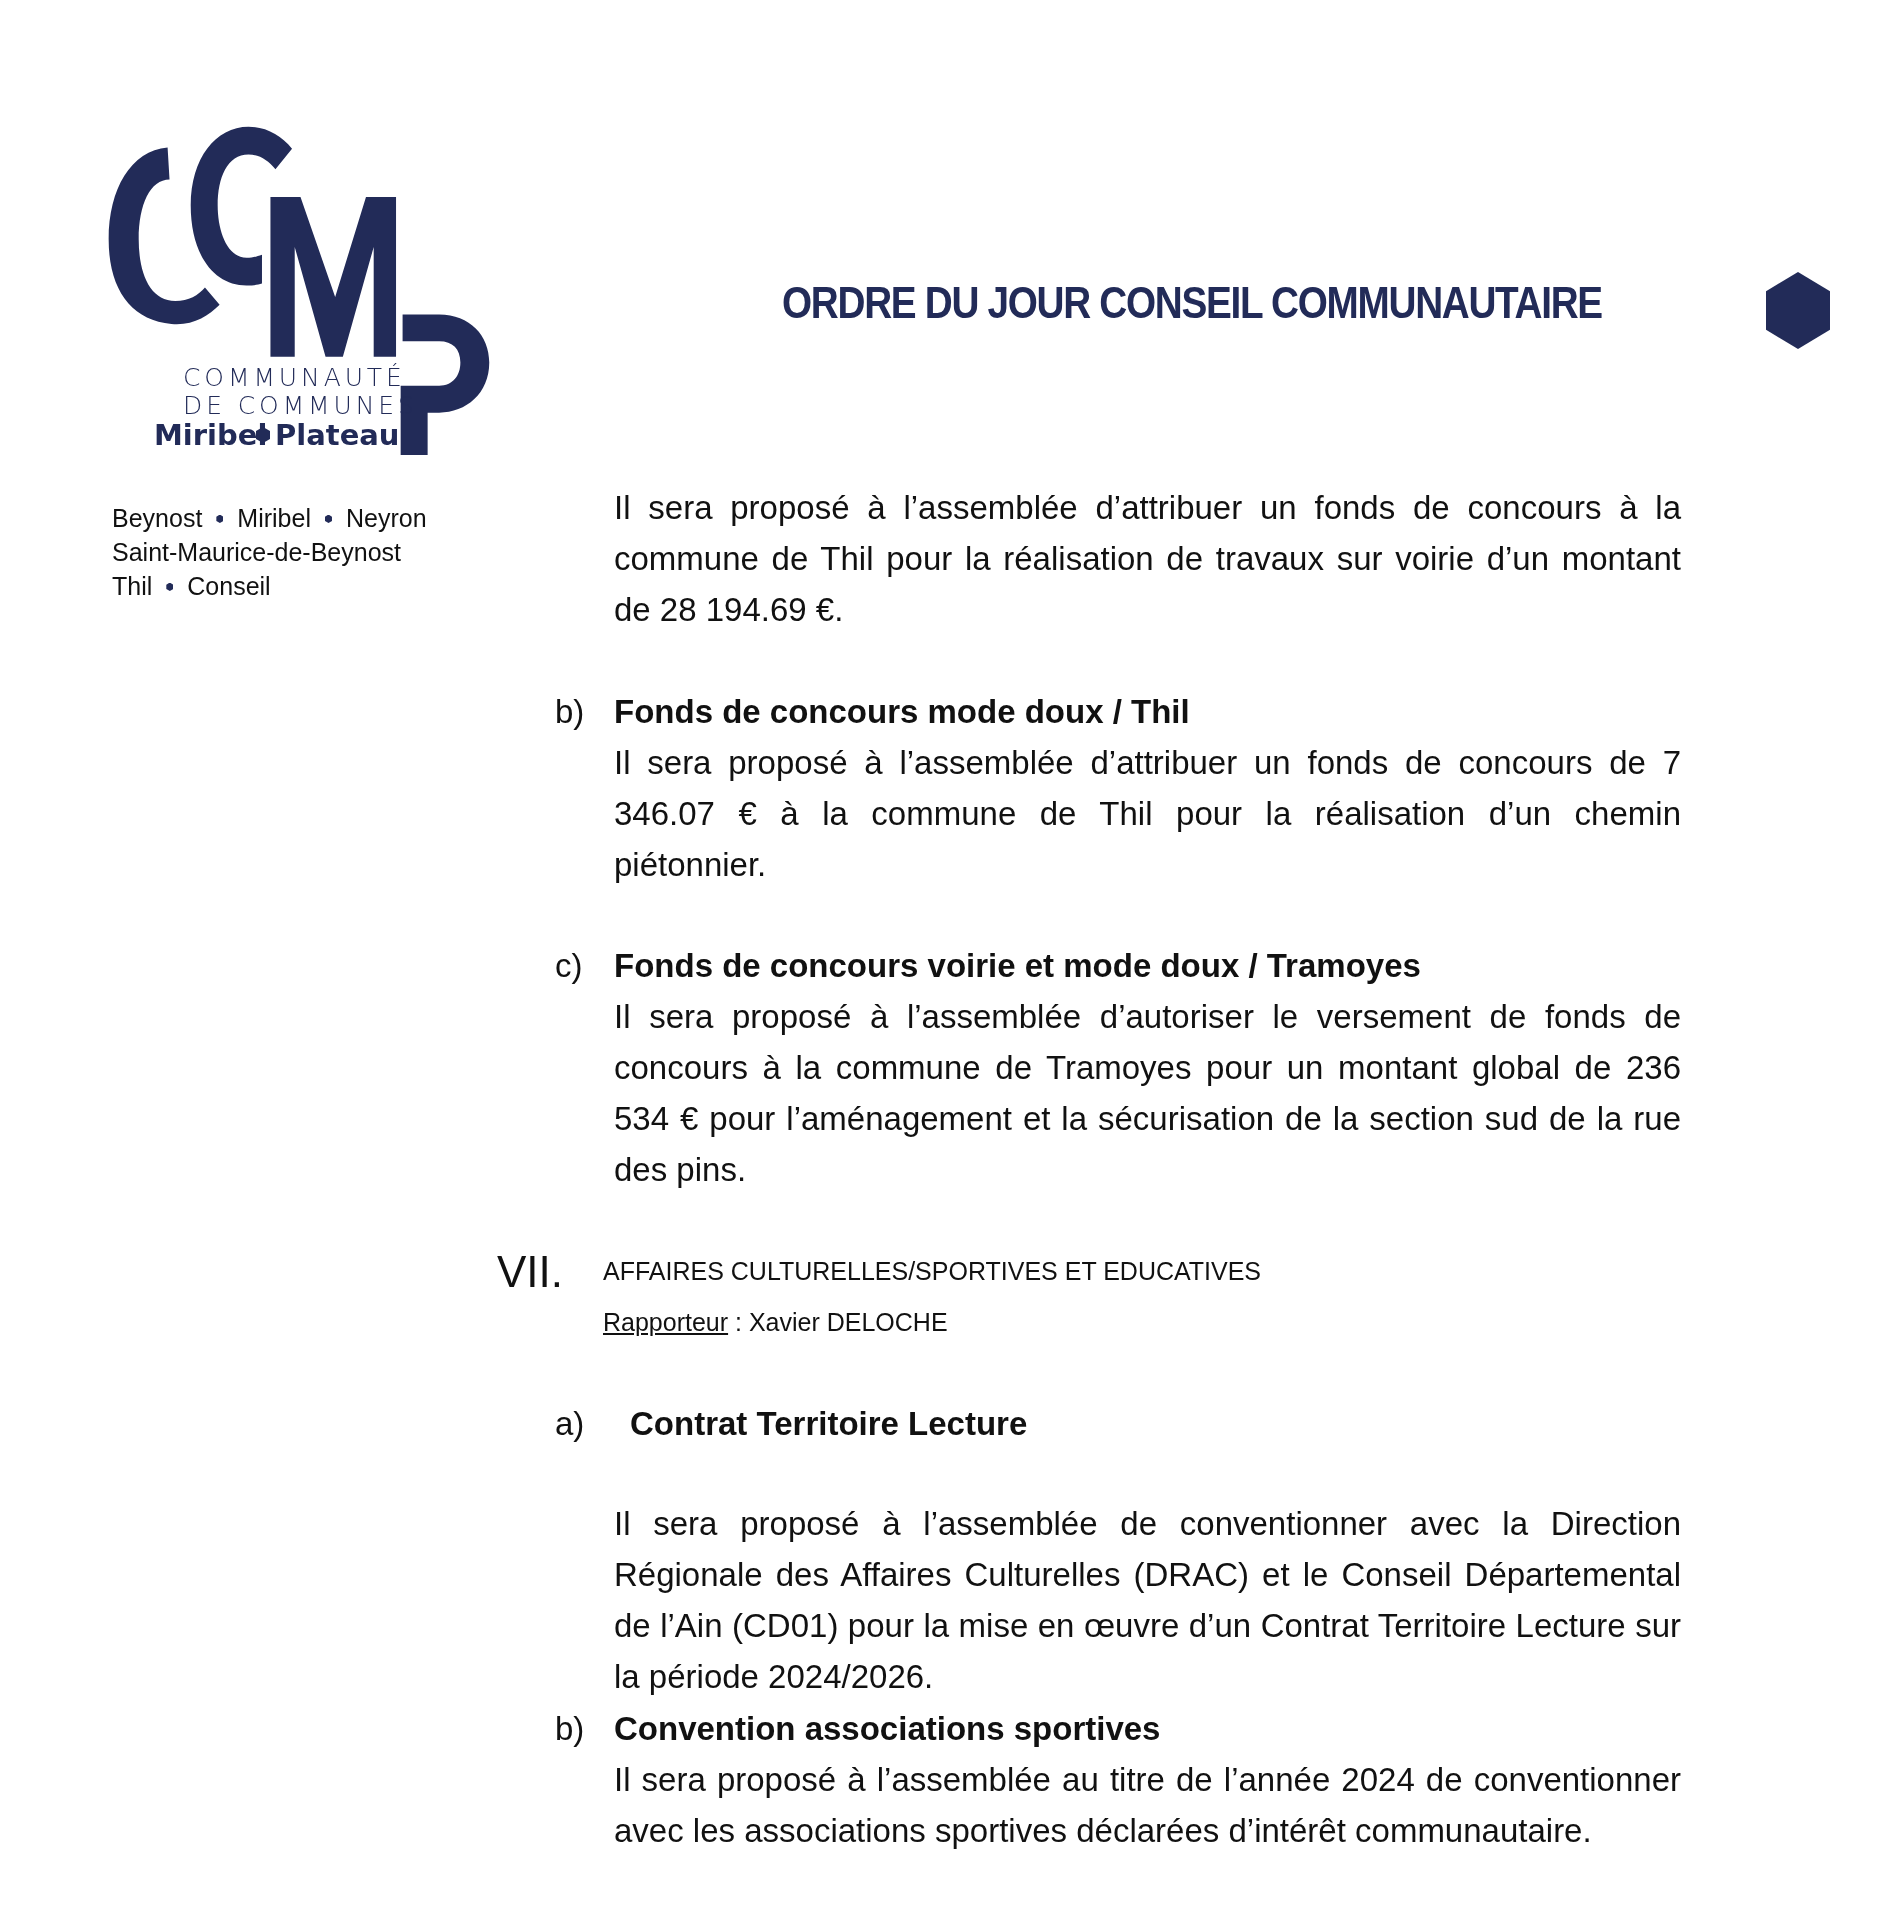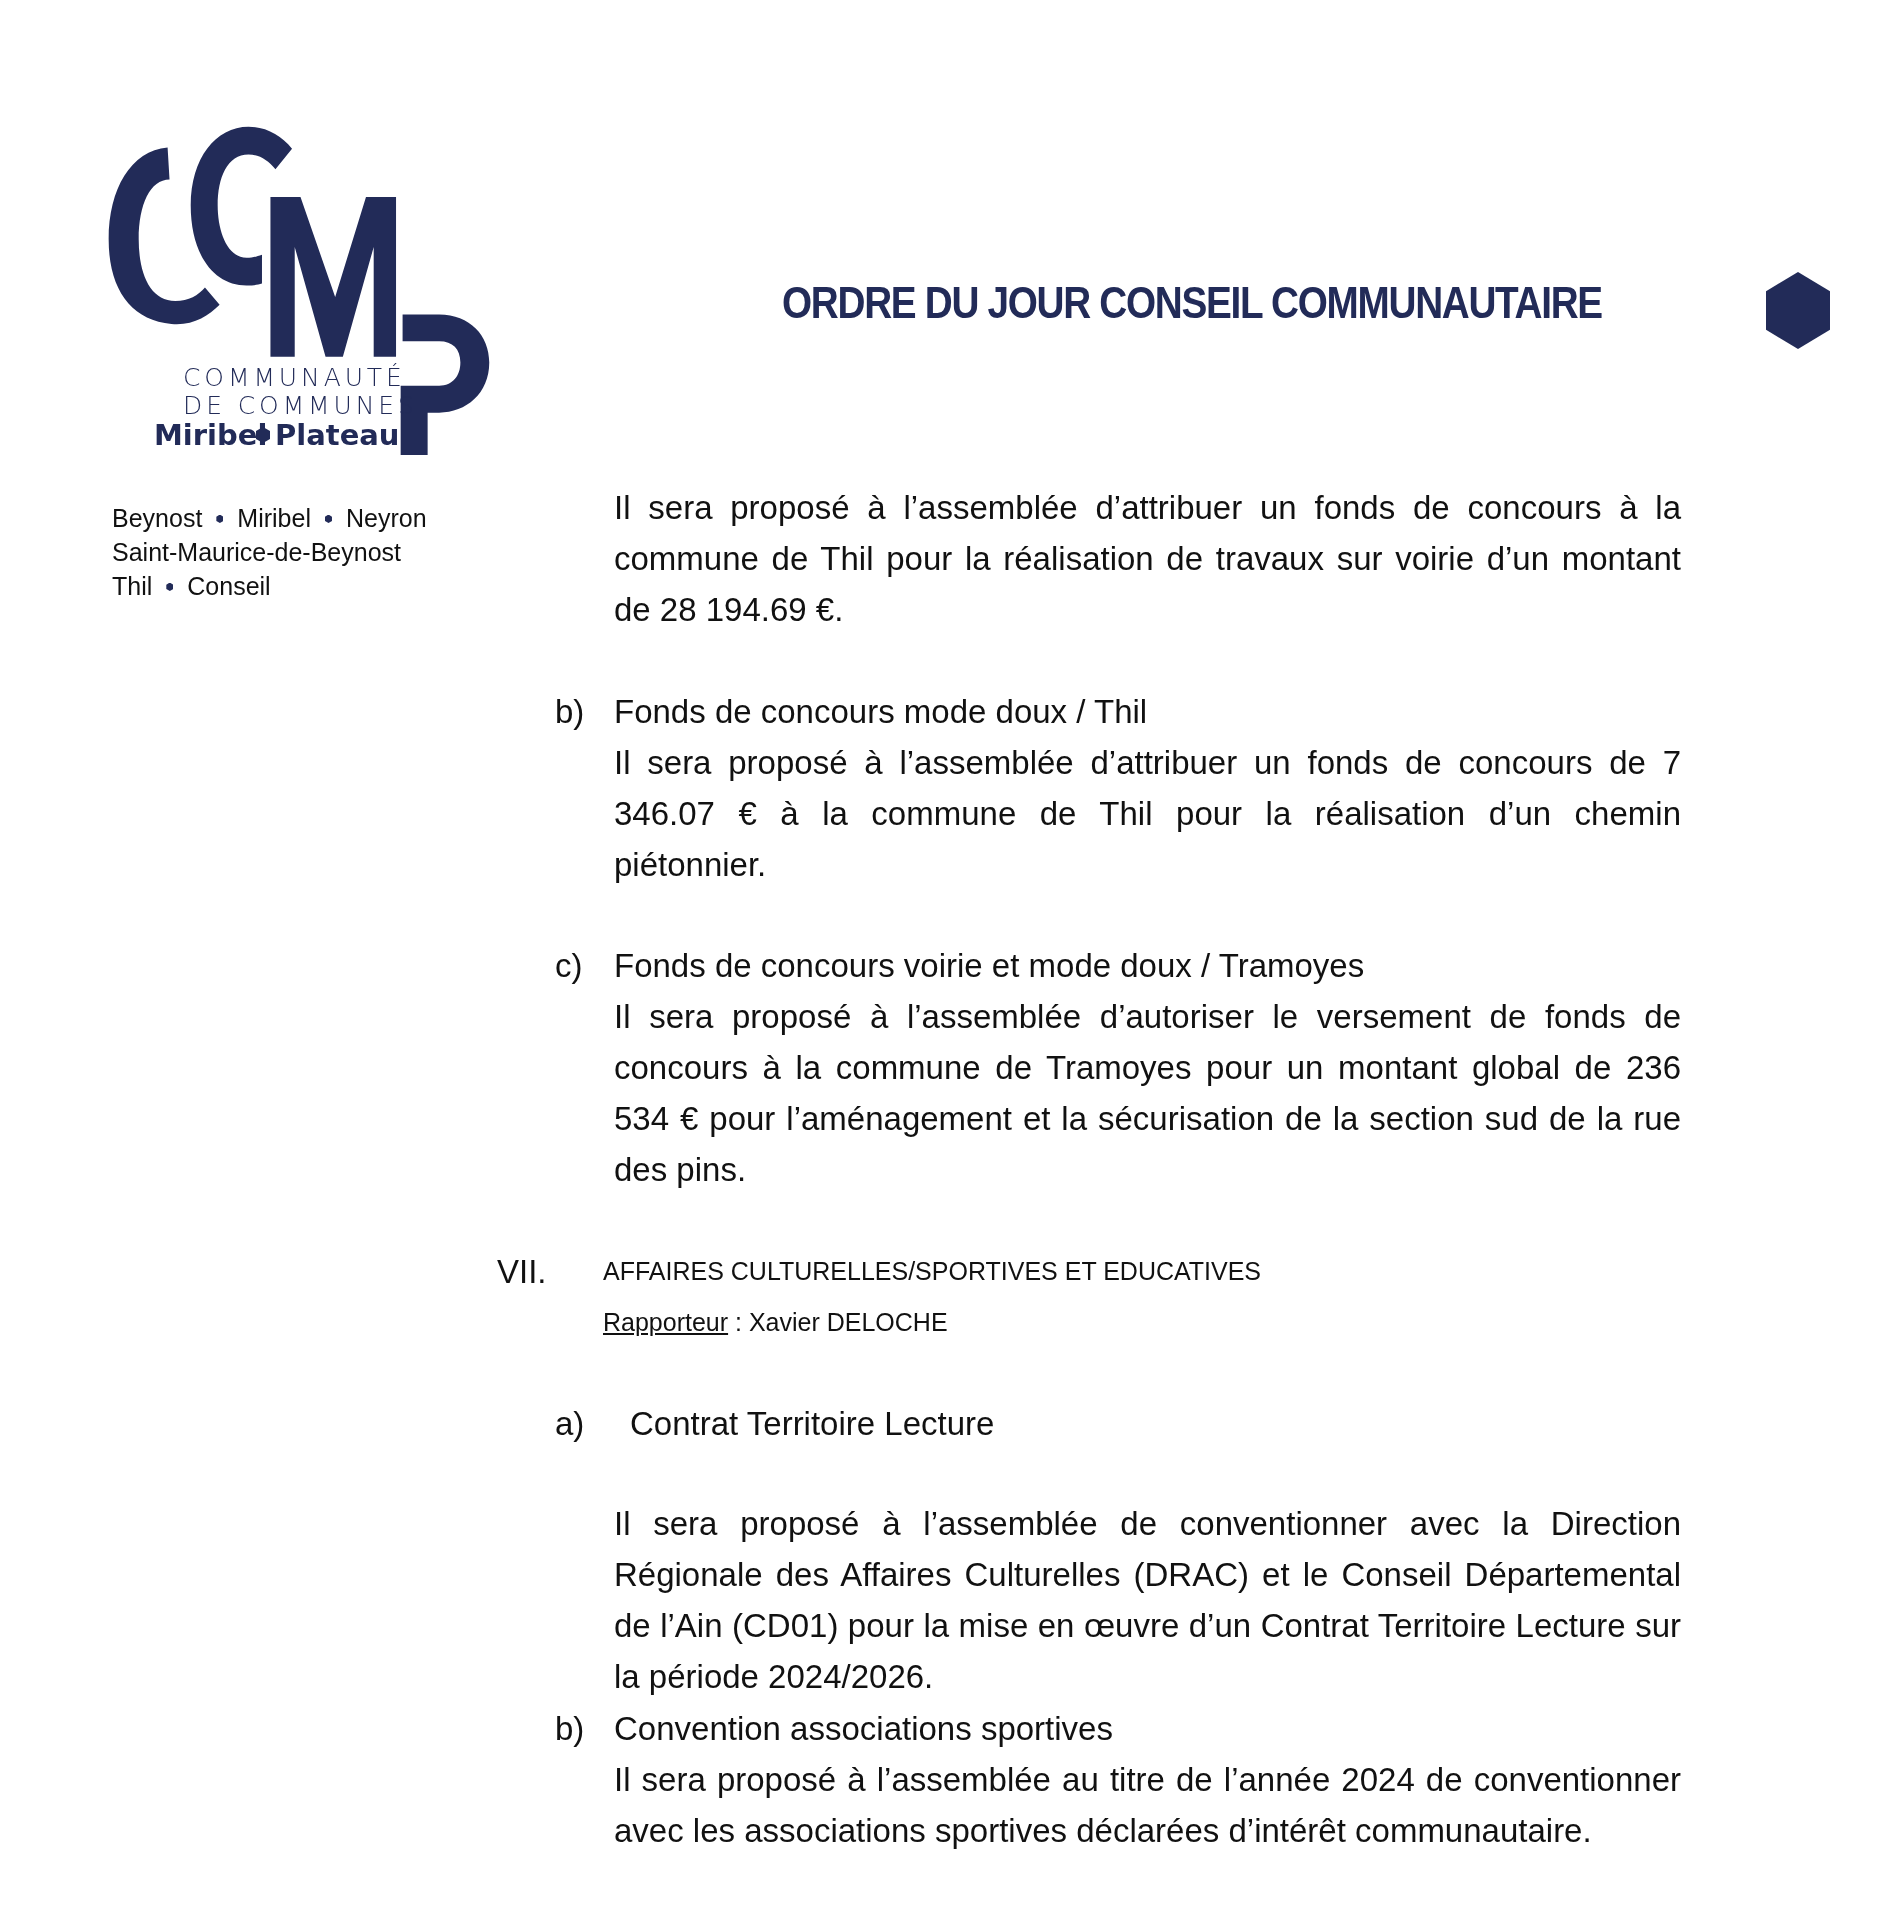--- a/index.html
+++ b/index.html
@@ -21,23 +21,23 @@
 
     
     #doc-title { left: 782px; top: 277px; font-size: 45px; font-weight: bold; color: #222b58;
                  letter-spacing: -1.5px; transform: scaleX(0.86); transform-origin: left center; white-space: nowrap; }
     #title-hex { left: 1766px; top: 272px; width: 64px; height: 77px; background: #222b58;
                  clip-path: polygon(50% 0, 100% 25%, 100% 75%, 50% 100%, 0 75%, 0 25%); }
 
     
     .para { position: absolute; left: 614px; width: 1067px; font-size: 33px; line-height: 51px;
             text-align: justify; text-align-last: left; color: #111; }
-    .item-head { position: absolute; left: 614px; font-size: 33px; line-height: 51px; font-weight: normal; color: #111; }
+    .item-head { position: absolute; left: 614px; font-size: 33px; line-height: 51px; font-weight: bold; color: #111; }
     .item-letter { position: absolute; left: 555px; font-size: 33px; line-height: 51px; color: #111; }
-    .sec-num { position: absolute; left: 497px; font-size: 33px; line-height: 51px; color: #111; }
+    .sec-num { position: absolute; left: 497px; font-size: 44px; line-height: 51px; color: #111; }
     .sec-title { position: absolute; left: 603px; font-size: 25px; line-height: 51px; color: #111; }
     .underline { text-decoration: underline; }
   </style>
 </head>
 <body>
 
 <div id="logo" class="abs">
   <svg width="393" height="339" viewBox="0 0 1020 880">
     <g fill="#222b58">
 

